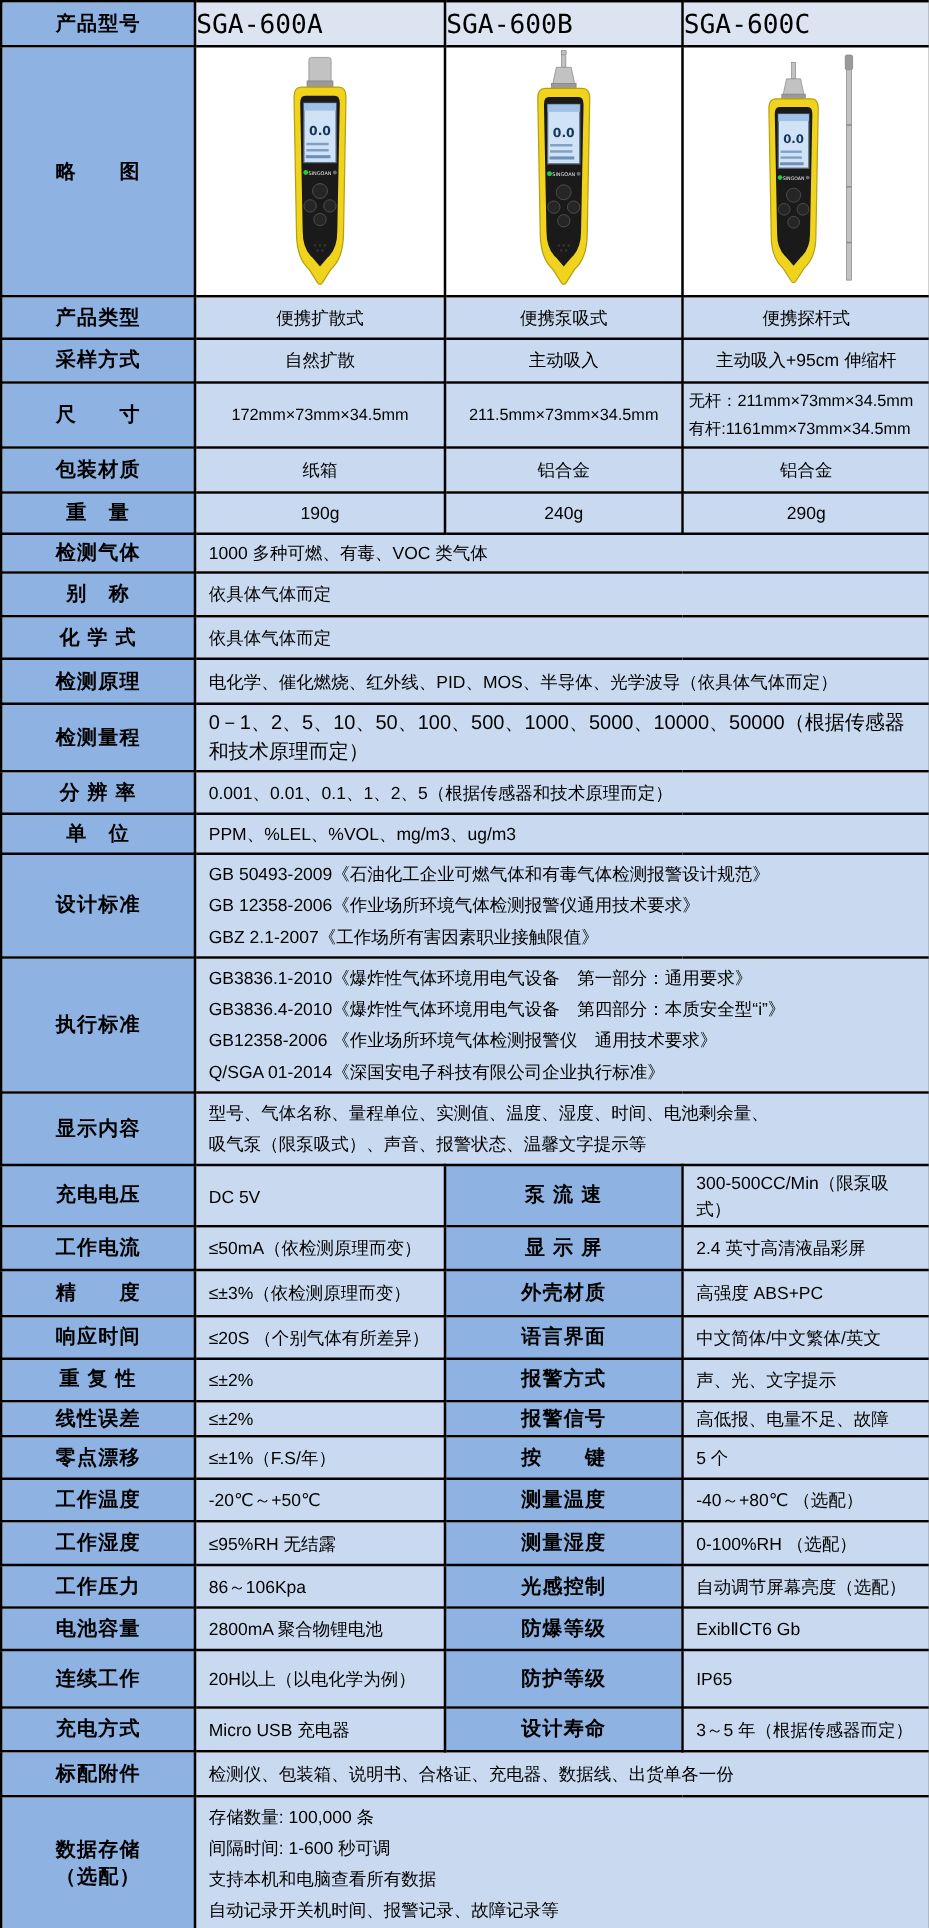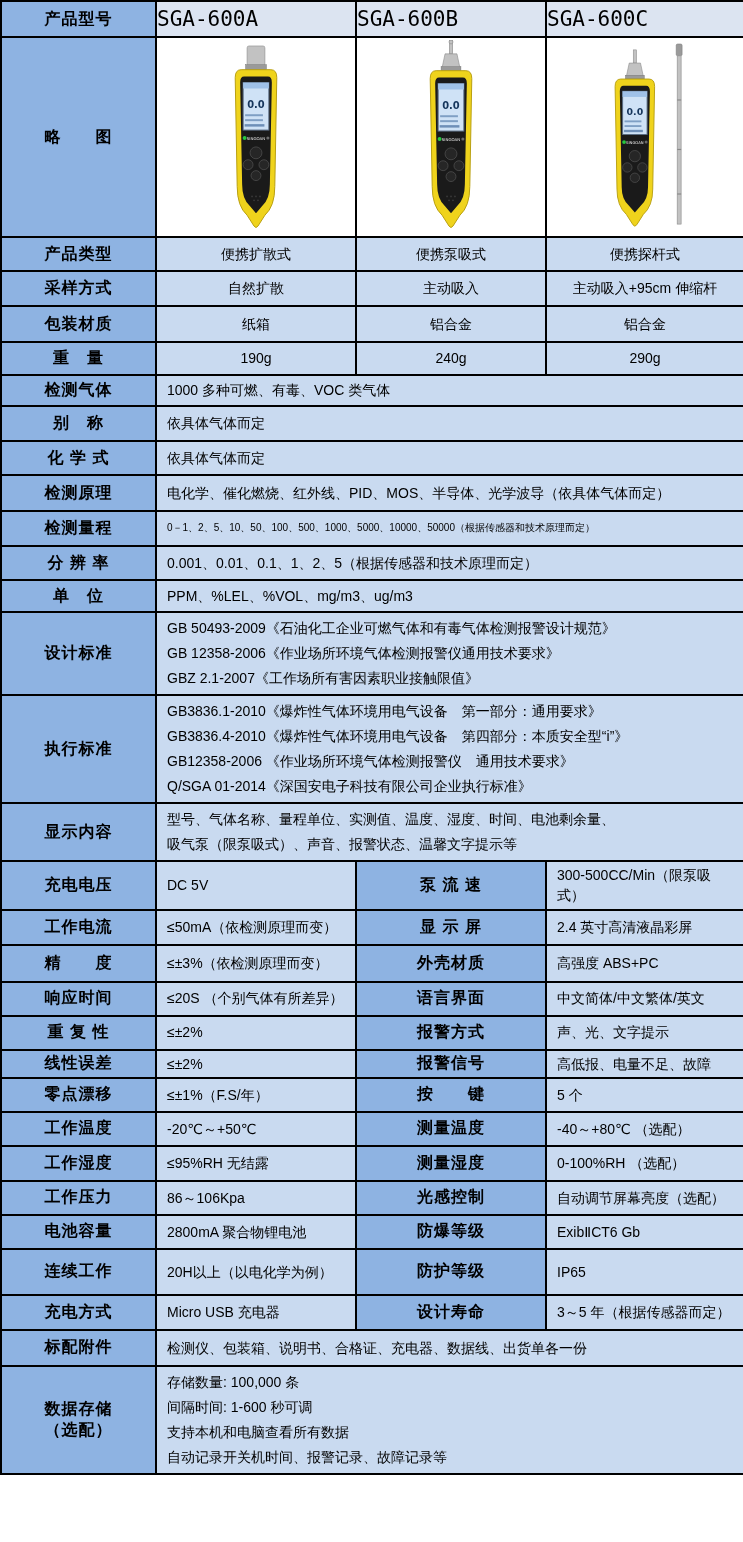--- a/index.html
+++ b/index.html
@@ -182,20 +182,29 @@
       <td class="val center">便携扩散式</td>
       <td class="val center">便携泵吸式</td>
       <td class="val center">便携探杆式</td>
     </tr>
     <tr style="height:35px">
       <td class="lbl">采样方式</td>
       <td class="val center">自然扩散</td>
       <td class="val center">主动吸入</td>
       <td class="val center">主动吸入+95cm 伸缩杆</td>
     </tr>
+    <tr style="height:52px">
+      <td class="lbl">尺　　寸</td>
+      <td class="val center" style="font-size:13px">172mm×73mm×34.5mm</td>
+      <td class="val center" style="font-size:13px">211.5mm×73mm×34.5mm</td>
+      <td class="val dim-lines" style="font-size:13px;padding:2px 4px">
+        <div>无杆：211mm×73mm×34.5mm</div>
+        <div>有杆:1161mm×73mm×34.5mm</div>
+      </td>
+    </tr>
     <tr style="height:36px">
       <td class="lbl">包装材质</td>
       <td class="val center">纸箱</td>
       <td class="val center">铝合金</td>
       <td class="val center">铝合金</td>
     </tr>
     <tr style="height:33px">
       <td class="lbl">重　量</td>
       <td class="val center">190g</td>
       <td class="val center">240g</td>
@@ -213,21 +222,21 @@
     <tr style="height:34px">
       <td class="lbl">化 学 式</td>
       <td class="val" colspan="3">依具体气体而定</td>
     </tr>
     <tr style="height:36px">
       <td class="lbl">检测原理</td>
       <td class="val" colspan="3">电化学、催化燃烧、红外线、PID、MOS、半导体、光学波导（依具体气体而定）</td>
     </tr>
     <tr style="height:35px">
       <td class="lbl">检测量程</td>
-      <td class="val" colspan="3" style="font-size:10px">0－1、2、5、10、50、100、500、1000、5000、10000、50000（根据传感器和技术原理而定）</td>
+      <td class="val" colspan="3" style="font-size:16px">0－1、2、5、10、50、100、500、1000、5000、10000、50000（根据传感器和技术原理而定）</td>
     </tr>
     <tr style="height:34px">
       <td class="lbl">分 辨 率</td>
       <td class="val" colspan="3">0.001、0.01、0.1、1、2、5（根据传感器和技术原理而定）</td>
     </tr>
     <tr style="height:32px">
       <td class="lbl">单　位</td>
       <td class="val" colspan="3">PPM、%LEL、%VOL、mg/m3、ug/m3</td>
     </tr>
     <tr style="height:76px">

